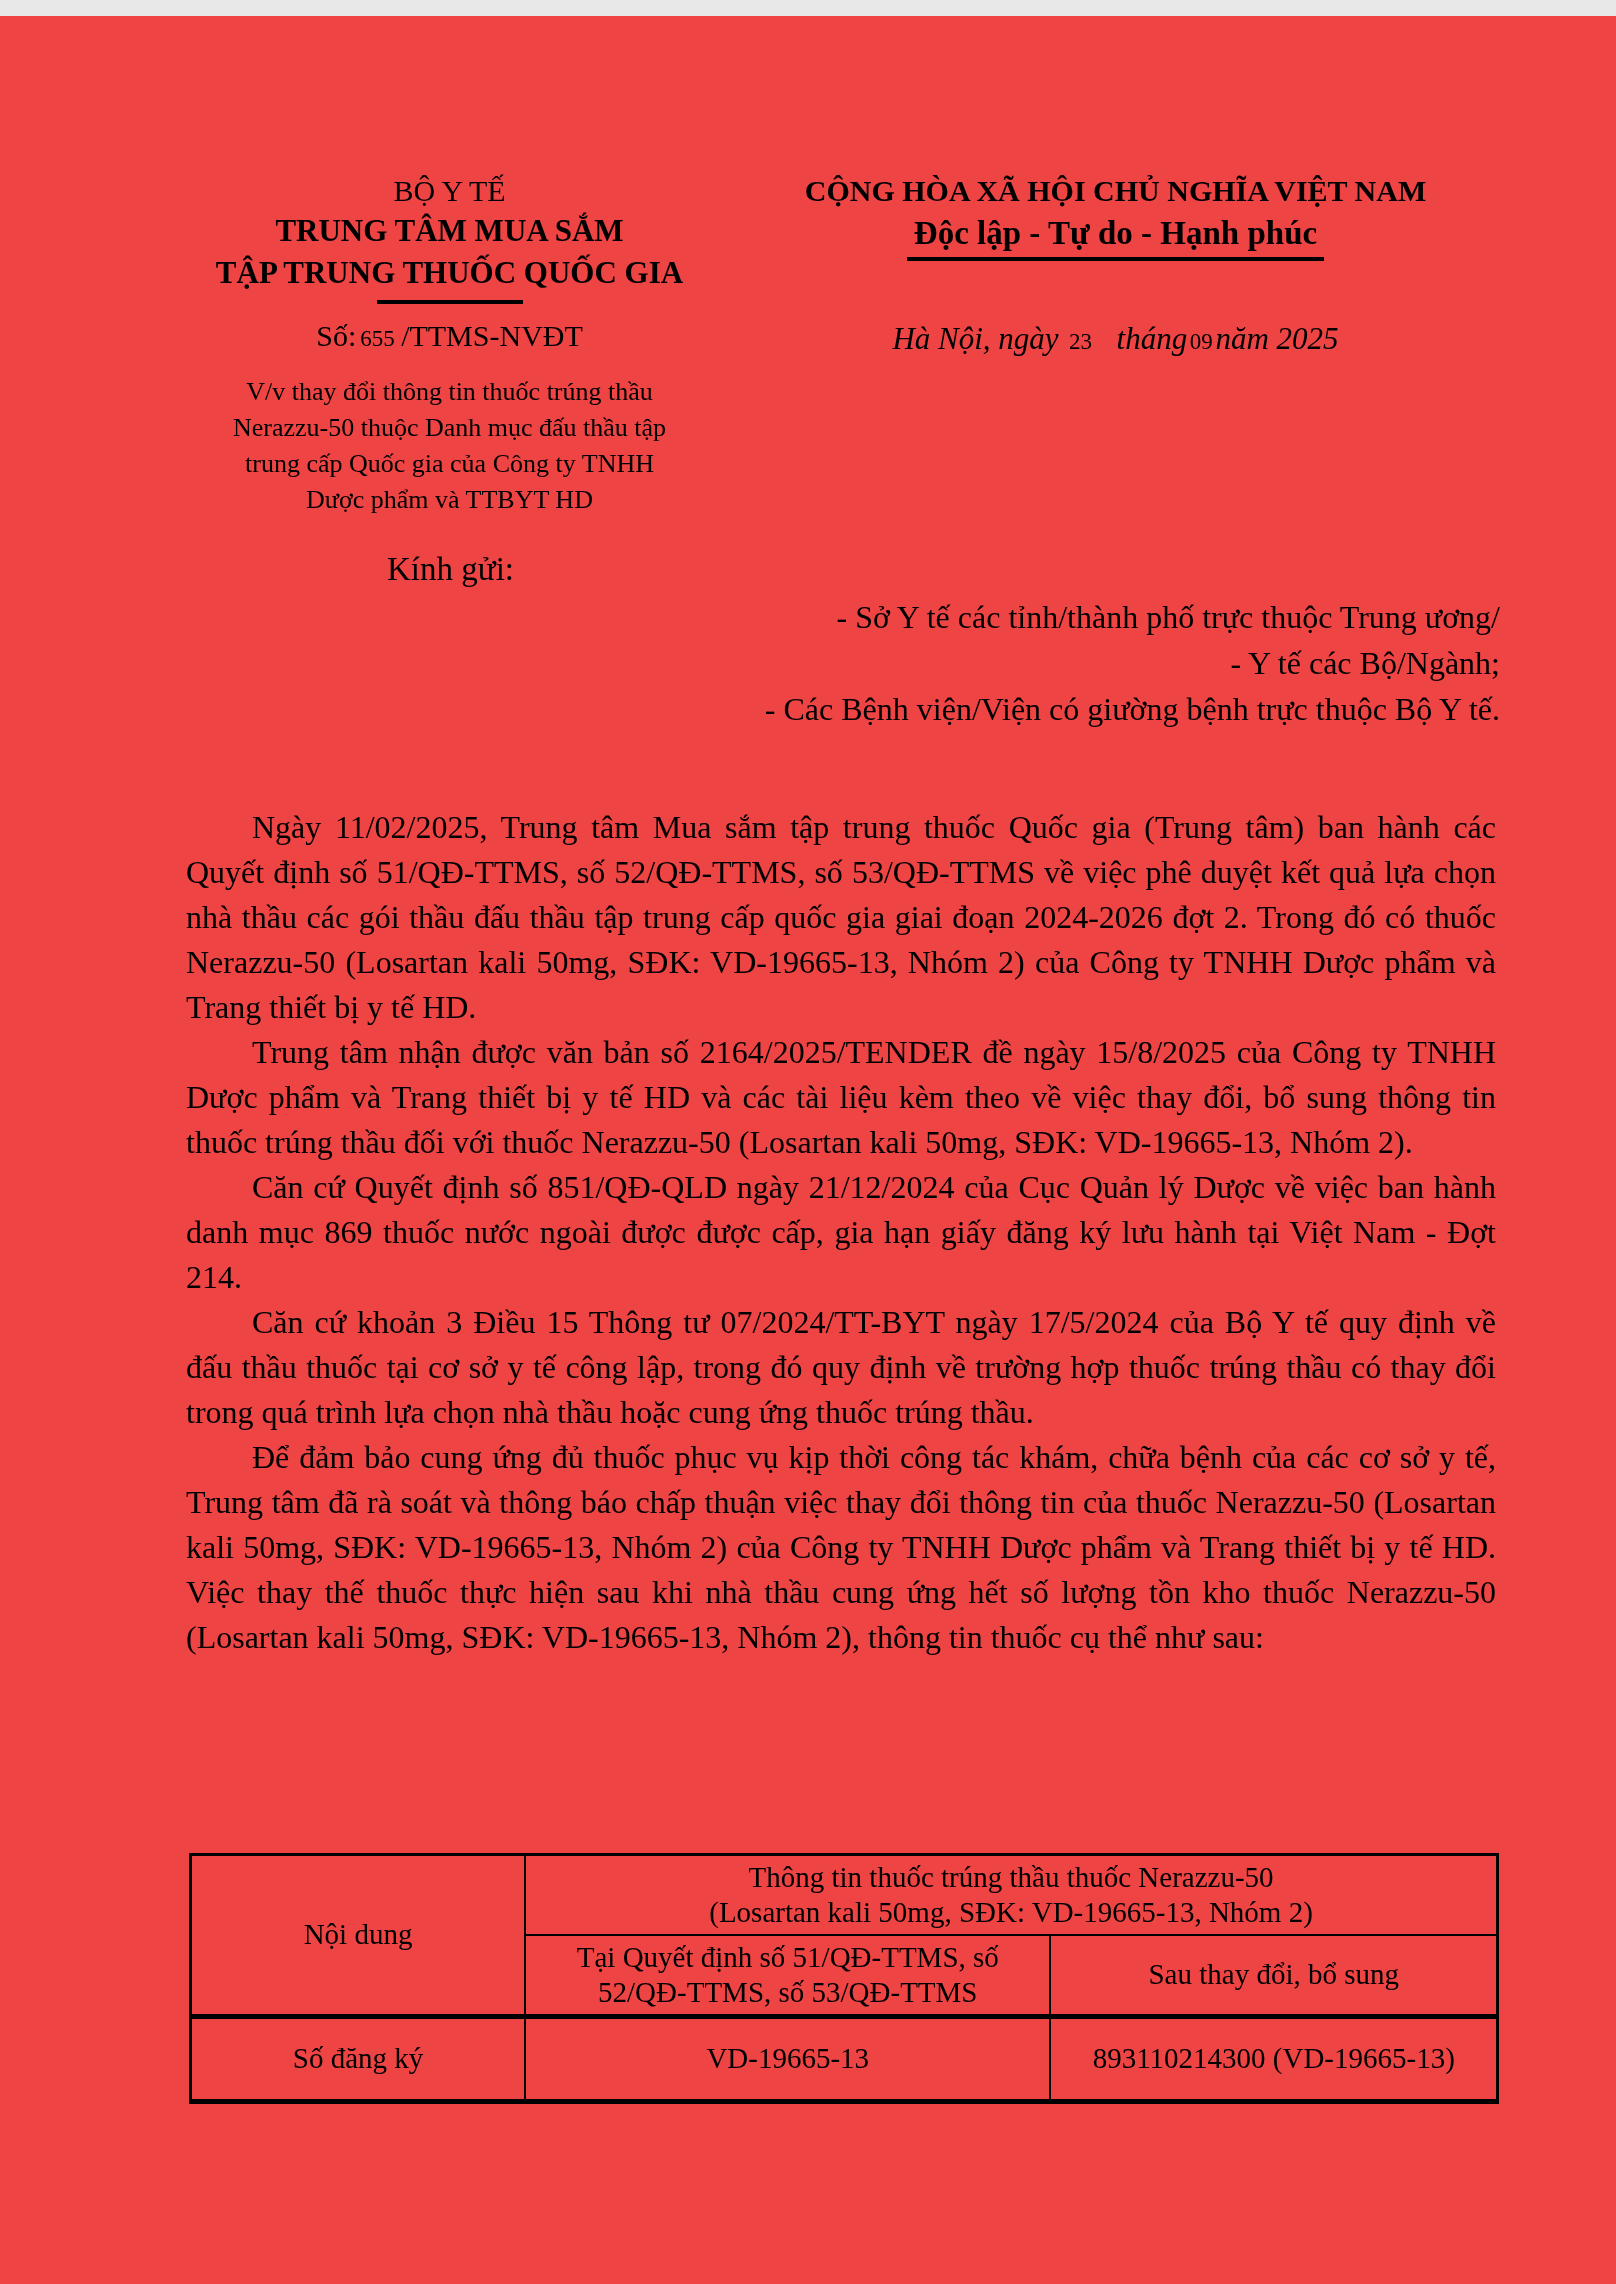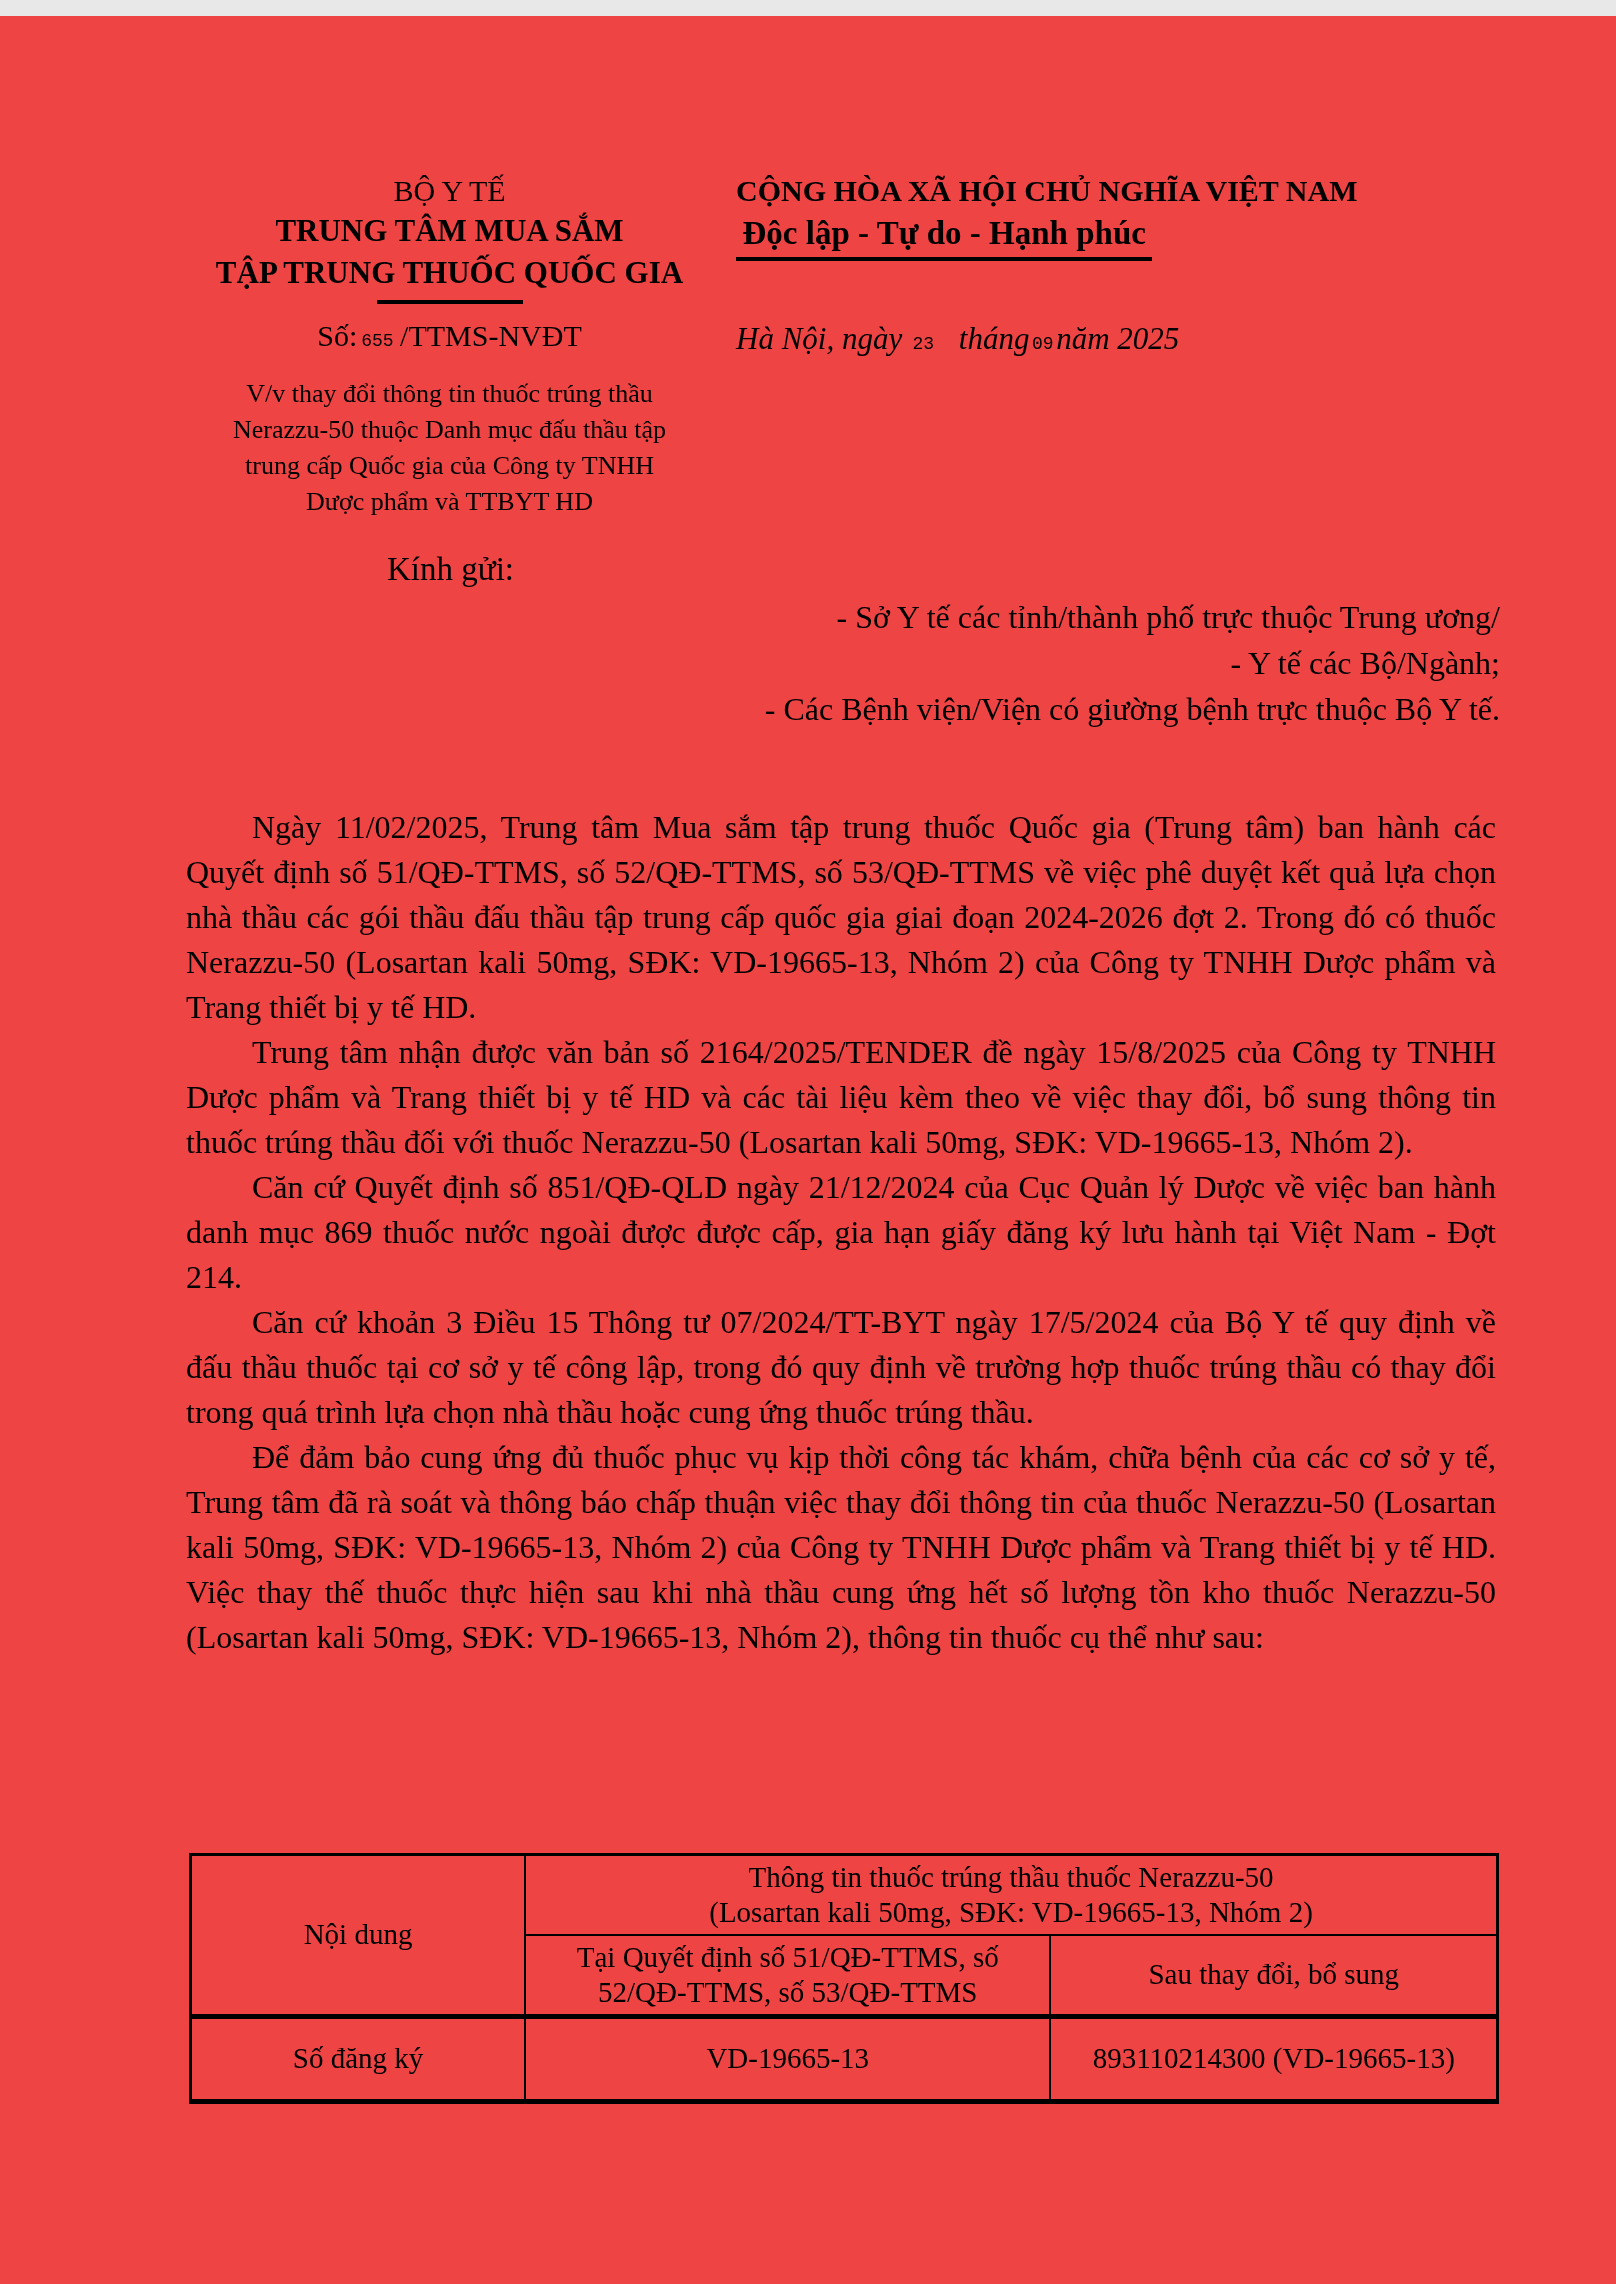--- a/index.html
+++ b/index.html
@@ -44,37 +44,36 @@
     margin: 5.9px auto 0 auto;
   }
   .doc-num {
     margin-top: 14.3px;
     font-size: 30px;
     line-height: 36px;
     white-space: nowrap;
   }
   .fill-num {
     font-style: normal;
-    font-size: 18px;
-    font-family: Liberation Mono, monospace;
+    font-size: 23px;
   }
   .doc-num .fill-num { margin: 0 6.5px 0 3.9px; }
   .subject {
     margin-top: 17px;
     font-size: 26px;
     line-height: 36px;
   }
 
   
   .hdr-right {
     position: absolute;
     left: 736px;
     top: 155px;
     width: 759px;
-    text-align: left;
+    text-align: center;
   }
   .country {
     font-size: 30px;
     line-height: 40px;
     font-weight: bold;
   }
   .motto {
     display: inline-block;
     margin-top: 2.6px;
     font-size: 33px;

